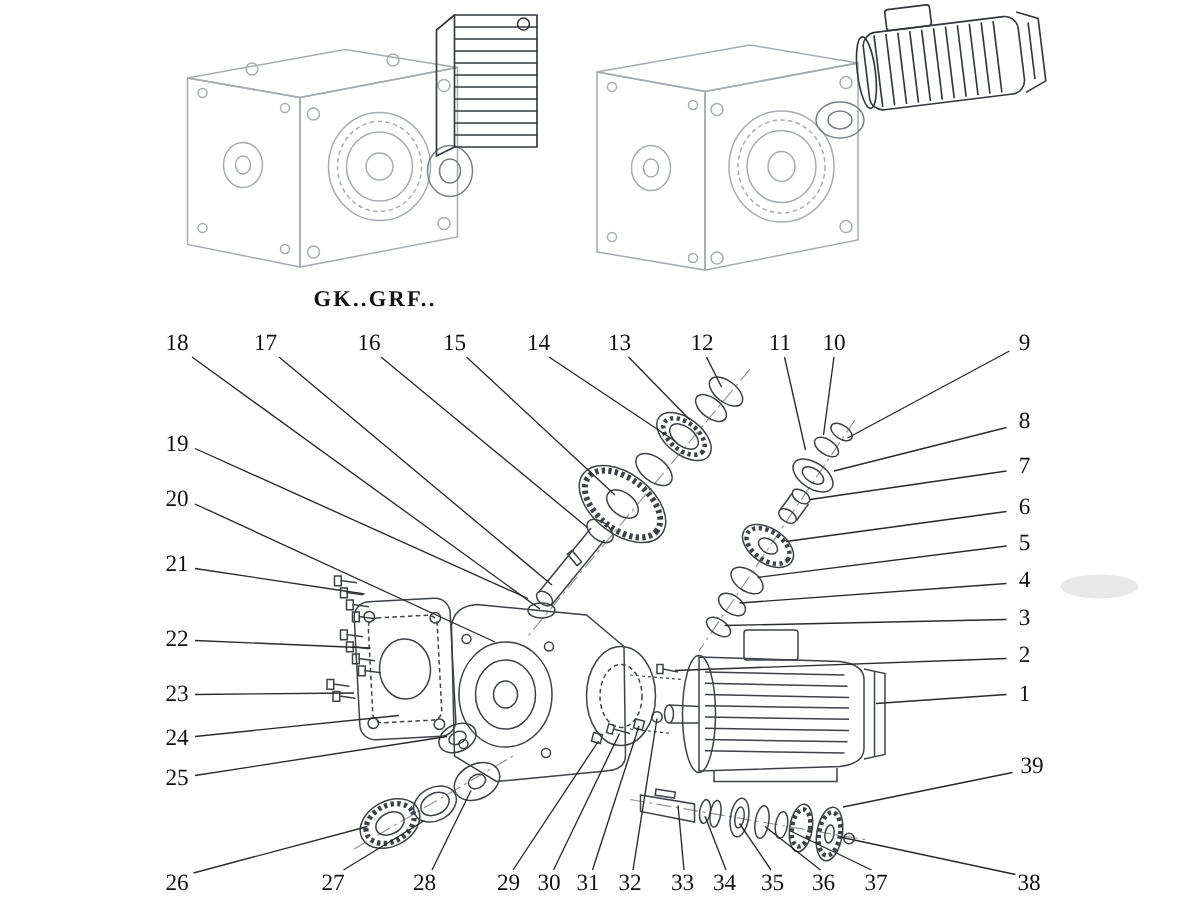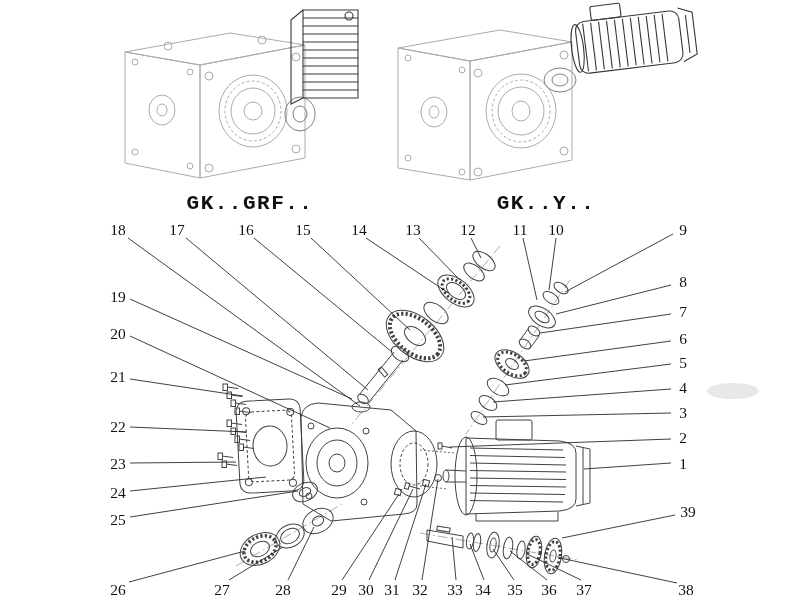--- a/index.html
+++ b/index.html
@@ -11,22 +11,22 @@
   .art-detail{stroke:var(--detail-line,#7a7f85);fill:none;stroke-width:1;}
   .art-dark{stroke:var(--dark-line,#33373c);fill:none;stroke-width:1.1;}
   .explode{stroke:var(--explode-line,#3e4247);fill:none;stroke-width:1;}
   .dash{stroke-dasharray:3 2.2;}
   .dash2{stroke-dasharray:2 2;stroke-width:.8;}
   .teeth{stroke-dasharray:2.2 2.2;}
   .axis line{stroke:#979797;stroke-width:.8;stroke-dasharray:10 3 2 3;fill:none;}
   .leader{stroke:var(--leader,#2a2a2a);stroke-width:.9;}
   .callout{font-family:"Liberation Serif",serif;font-size:15.5px;fill:var(--text,#111);
            text-anchor:middle;dominant-baseline:central;}
-  .title{position:absolute;width:160px;text-align:center;font-weight:bold;font-size:21px;
-         letter-spacing:1.5px;color:var(--text,#111);white-space:nowrap;font-family:Liberation Mono, monospace;}
+  .title{position:absolute;width:160px;text-align:center;font-weight:bold;font-size:15px;
+         letter-spacing:1.5px;color:var(--text,#111);white-space:nowrap;}
   .title-left{left:170px;top:192px;}
   .title-right{left:466px;top:192px;}
 </style>
 </head>
 <body>
 
 <div class="stage">
 
   <svg class="layer" viewBox="0 0 800 600">
 
@@ -294,21 +294,20 @@
         </g>
         <g transform="rotate(-28 318 521)">
           <ellipse cx="318" cy="521" rx="16" ry="11.5"></ellipse>
           <ellipse cx="318" cy="521" rx="6" ry="4.5"></ellipse>
         </g>
       </g>
     </g>
   </svg>
 
   <div class="title title-left">GK..GRF..</div>
-  <div class="title title-right">GK..Y..</div>
 
   <svg class="layer" id="callouts" viewBox="0 0 800 600">
       <line x1="128" y1="238" x2="360" y2="406" class="leader"></line>
       <text x="118" y="229" class="callout">18</text>
       <line x1="186" y1="238" x2="368" y2="390" class="leader"></line>
       <text x="177" y="229" class="callout">17</text>
       <line x1="254" y1="238" x2="392" y2="352" class="leader"></line>
       <text x="246" y="229" class="callout">16</text>
       <line x1="311" y1="238" x2="410" y2="330" class="leader"></line>
       <text x="303" y="229" class="callout">15</text>

